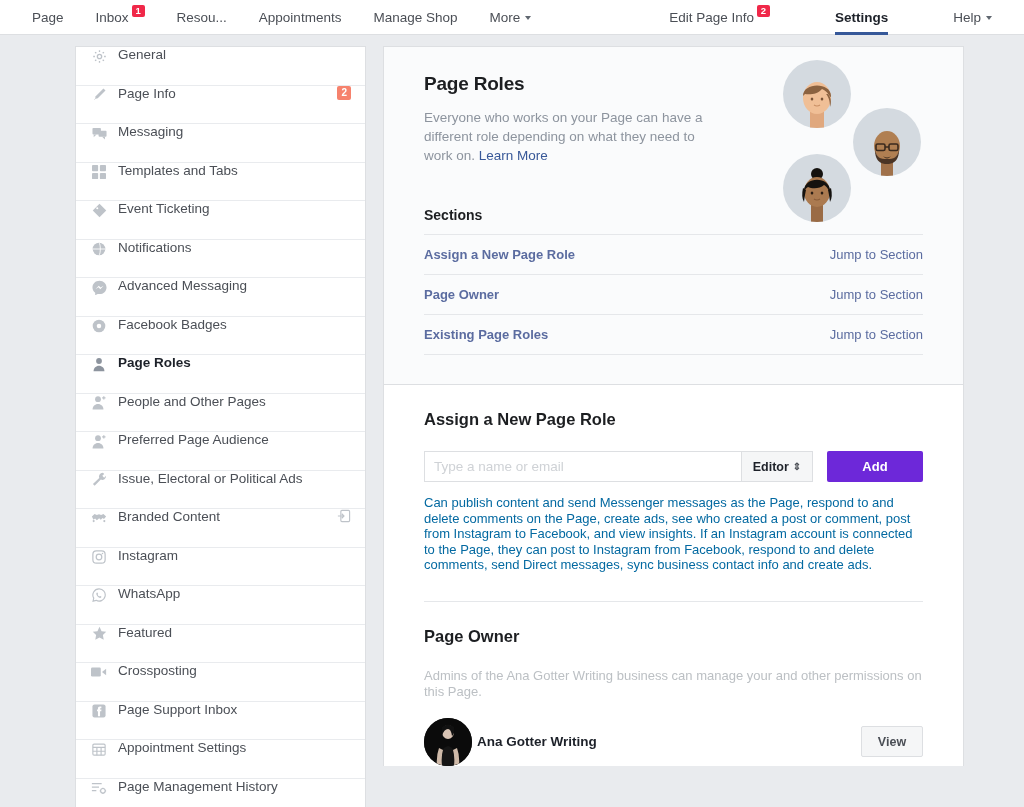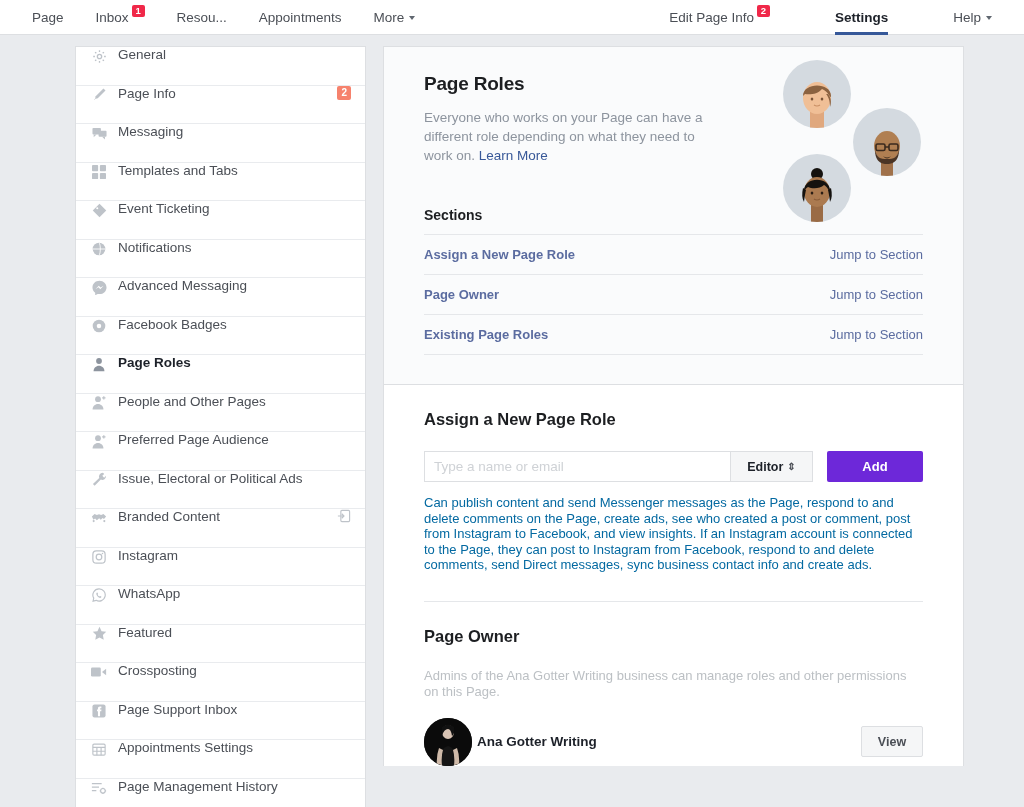--- a/index.html
+++ b/index.html
@@ -206,21 +206,21 @@
     border-right: none;
     padding: 0 9px;
     font-size: 13.5px;
     color: #1d2129;
     font-family: "Liberation Sans", sans-serif;
     outline: none;
     background: #fff;
   }
   .name-input::placeholder { color: #cfd2d6; }
   .role-select {
-    width: 83px;
+    width: 72px;
     border: 1px solid #dddfe2;
     background: #f5f6f7;
     display: flex;
     align-items: center;
     justify-content: center;
     gap: 4px;
     font-size: 12.5px;
     font-weight: bold;
     color: #1d2129;
     cursor: pointer;
@@ -297,20 +297,23 @@
       <span>Inbox</span>
       <span class="nav-badge">1</span>
     </div>
     <div class="nav-item">
       <span>Resou...</span>
     </div>
     <div class="nav-item">
       <span>Appointments</span>
     </div>
     <div class="nav-item">
+      <span>Manage Shop</span>
+    </div>
+    <div class="nav-item">
       <span>More</span>
       <span class="caret"></span>
     </div>
   </div>
   <div class="nav-right">
     <div class="nav-item">
       <span>Edit Page Info</span>
       <span class="nav-badge">2</span>
     </div>
     <div class="nav-item active">
@@ -501,21 +504,21 @@
         </span>
         <span class="side-label">Page Support Inbox</span>
       </div>
       <div class="side-item">
         <span class="side-ico">
           <svg width="14" height="14" viewBox="0 0 16 16" fill="none" stroke="currentColor" stroke-width="1.3">
             <rect x="1" y="2.4" width="14" height="12.6" rx="1.3"></rect>
             <path d="M1 6.2h14M5.6 6.2v8.8M10.4 6.2v8.8M1 10.6h14"></path>
           </svg>
         </span>
-        <span class="side-label">Appointments Settings</span>
+        <span class="side-label">Appointment Settings</span>
       </div>
       <div class="side-item">
         <span class="side-ico">
           <svg width="16" height="14" viewBox="0 0 18 14" fill="none" stroke="currentColor" stroke-width="1.3">
             <path d="M1 2h11M1 6h8M1 10h5"></path>
             <circle cx="13.4" cy="10.2" r="2.6"></circle>
             <path d="M13.4 6.6v1.2M13.4 12.6v1.2M9.8 10.2h1.2M15.8 10.2h1.2"></path>
           </svg>
         </span>
         <span class="side-label">Page Management History</span>
@@ -592,21 +595,21 @@
         </div>
         <button class="add-btn">Add</button>
       </div>
       <div class="role-desc">Can publish content and send Messenger messages as the Page, respond to and delete comments on the Page, create ads, see who created a post or comment, post from Instagram to Facebook, and view insights. If an Instagram account is connected to the Page, they can post to Instagram from Facebook, respond to and delete comments, send Direct messages, sync business contact info and create ads.</div>
     </div>
 
     <div class="divider"></div>
 
     <div class="block">
       <h2>Page Owner</h2>
-      <div class="owner-desc">Admins of the Ana Gotter Writing business can manage roles and other permissions on this Page.</div>
+      <div class="owner-desc">Admins of the Ana Gotter Writing business can manage your and other permissions on this Page.</div>
       <div class="owner-row">
         <div class="owner-av">
           <svg width="48" height="48" viewBox="0 0 48 48">
             <rect width="48" height="48" fill="#0b0b0b"></rect>
             <ellipse cx="24" cy="14" rx="6" ry="7" fill="#d8c3b4"></ellipse>
             <path d="M18 9 q6 -5 12 0 q1 7 -2 9 q-1 -7 -4 -7 q-4 0 -6 7 Z" fill="#111"></path>
             <path d="M14 48 q1 -18 10 -20 q9 2 10 20 Z" fill="#151515"></path>
             <path d="M15 30 q-3 8 -2 18 h5 q-1 -10 1 -16 Z" fill="#cfbaa9"></path>
             <path d="M33 30 q3 8 2 18 h-5 q1 -10 -1 -16 Z" fill="#cfbaa9"></path>
           </svg>

